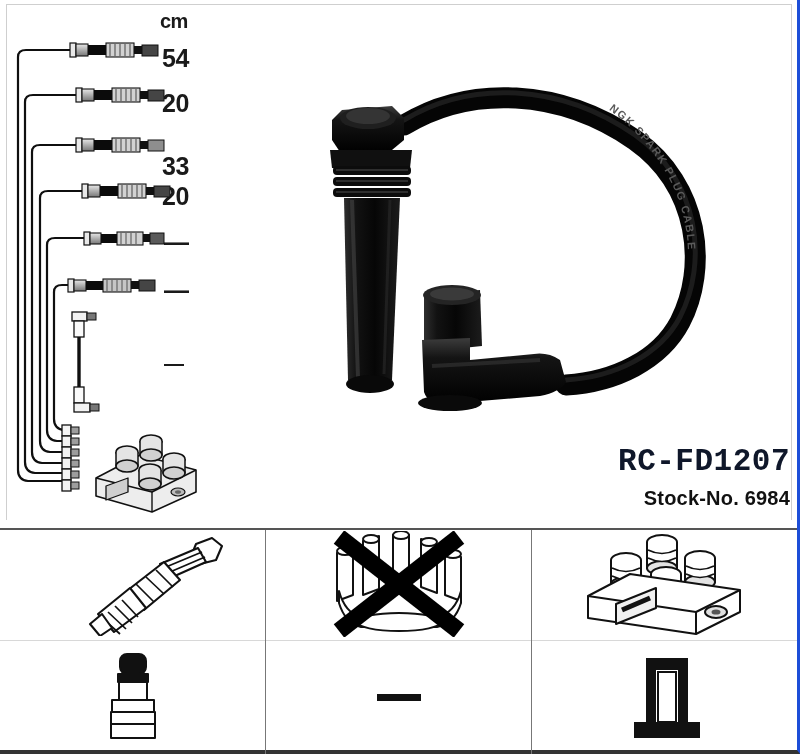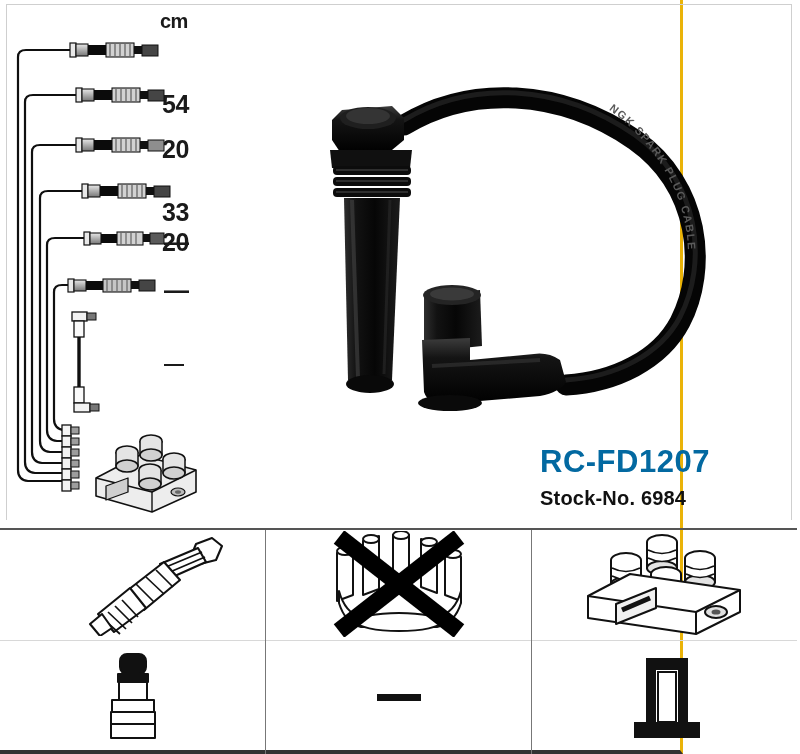--- a/index.html
+++ b/index.html
@@ -1,37 +1,37 @@
 <!DOCTYPE html>
 <html><head>
 <meta charset="utf-8">
 <style>
   html,body{margin:0;padding:0;background:#ffffff;}
   body{width:800px;height:754px;font-family:"Liberation Sans",sans-serif;overflow:hidden;}
-  #root{position:relative;width:683px;height:754px;background:#fff;
-        border-right:3px solid #eab308;border-bottom:4px solid #333;
+  #root{position:relative;width:800px;height:754px;background:#fff;
+        border-right:3px solid #1d4ed8;border-bottom:4px solid #333;
         box-sizing:border-box;}
 
   
   #upper{position:absolute;left:0;top:0;width:797px;height:520px;}
 
   
   .len-label{position:absolute;font-family:"Liberation Sans",sans-serif;
              font-weight:700;color:#1a1a1a;letter-spacing:-0.5px;}
   #cm-head{left:160px;top:10px;font-size:20px;}
-  .len-num{font-size:25px;left:162px;margin-top:46px;}
+  .len-num{font-size:25px;left:162px;}
   .len-dash{font-size:25px;left:164px;font-weight:900;}
 
   
   svg.layer{position:absolute;left:0;top:0;overflow:visible;}
 
   
-  #partno{position:absolute;left:540px;top:444px;width:250px;text-align:left;
-          font-size:31px;font-weight:700;color:#0369a1;letter-spacing:0.5px;}
-  #stockno{position:absolute;left:540px;top:487px;width:250px;text-align:left;
+  #partno{position:absolute;left:540px;top:444px;width:250px;text-align:right;
+          font-size:31px;font-weight:700;color:#0f172a;letter-spacing:0.5px;font-family:Liberation Mono, monospace;}
+  #stockno{position:absolute;left:540px;top:487px;width:250px;text-align:right;
            font-size:20px;font-weight:700;color:#111;letter-spacing:0.2px;}
 
   
   #panels{position:absolute;left:0;top:528px;width:797px;height:226px;
           border-top:2px solid #555;display:flex;box-sizing:border-box;}
   .panel{position:relative;flex:1 1 0;box-sizing:border-box;
          border-right:1px solid #777;}
   .panel:last-child{border-right:none;}
   .panel .cellA{position:absolute;left:0;top:0;right:0;height:108px;}
   .panel .cellB{position:absolute;left:0;top:110px;right:0;bottom:0;

